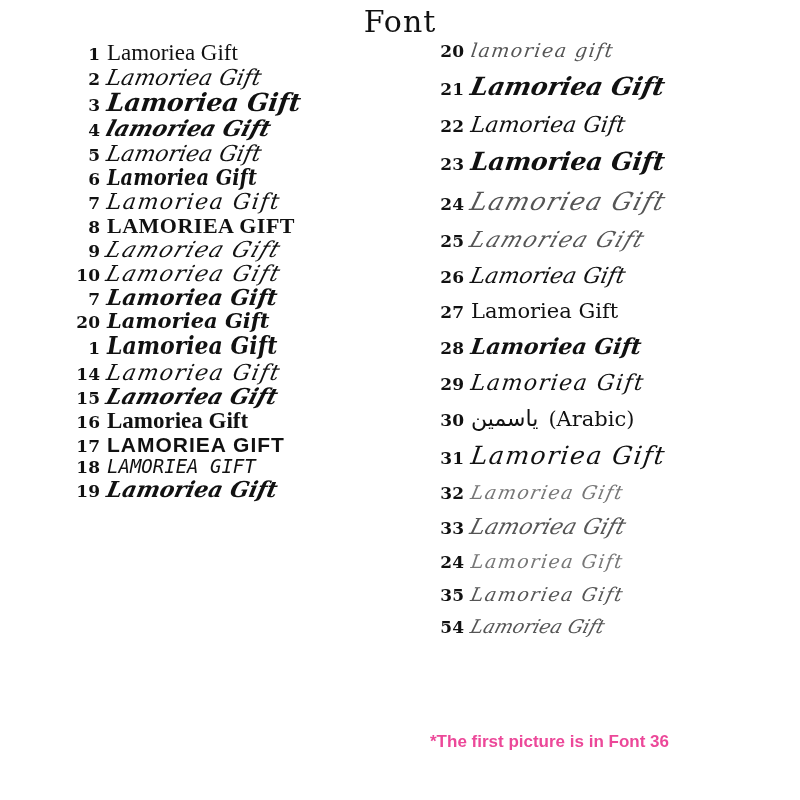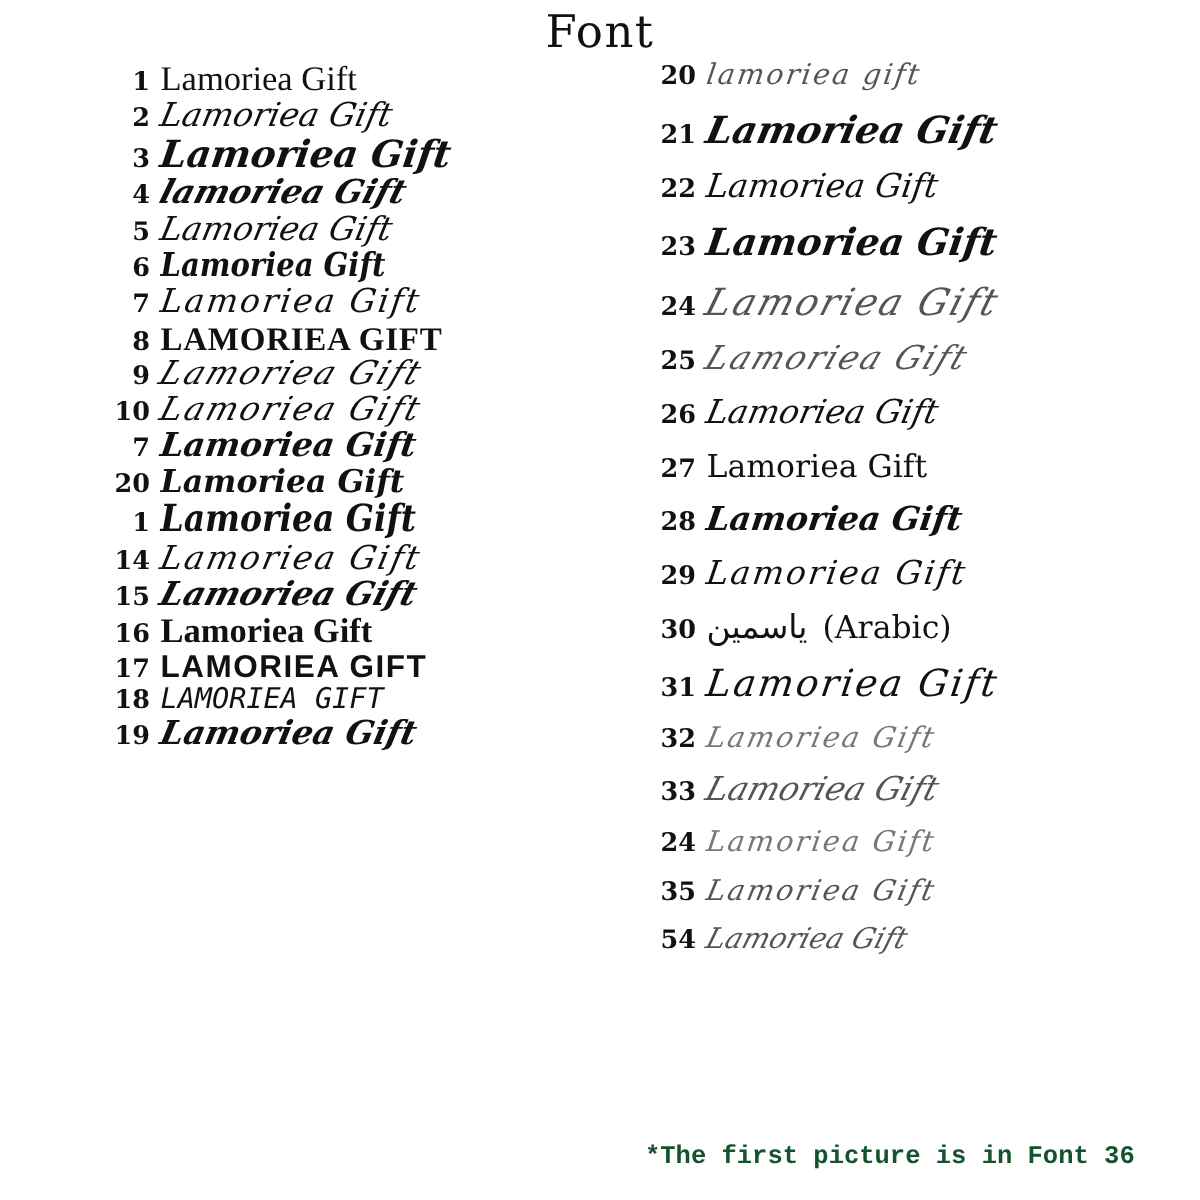--- a/index.html
+++ b/index.html
@@ -91,25 +91,25 @@
   .light  { color: #555; }
   .lighter{ color: #777; }
   .thin   { font-weight: normal; }
   .bold   { font-weight: bold; }
   .arabic { font-family: "DejaVu Sans", sans-serif; font-size: 22px; font-style: normal; direction: rtl; }
   .arabic-note { font-family: "DejaVu Serif", serif; font-size: 21px; font-style: normal; }
 
   #footnote {
     position: absolute;
     left: 430px;
-    top: 762px;
-    font-family: Liberation Mono, monospace;
+    top: 732px;
+    font-family: Liberation Sans, sans-serif;
     font-weight: bold;
     font-size: 17px;
-    color: #14532d;
+    color: #ec4899;
   }
 </style>
 </head>
 <body>
 
 <div id="sheet">
 
   <div id="title">Font</div>
 
   <div id="columns">

